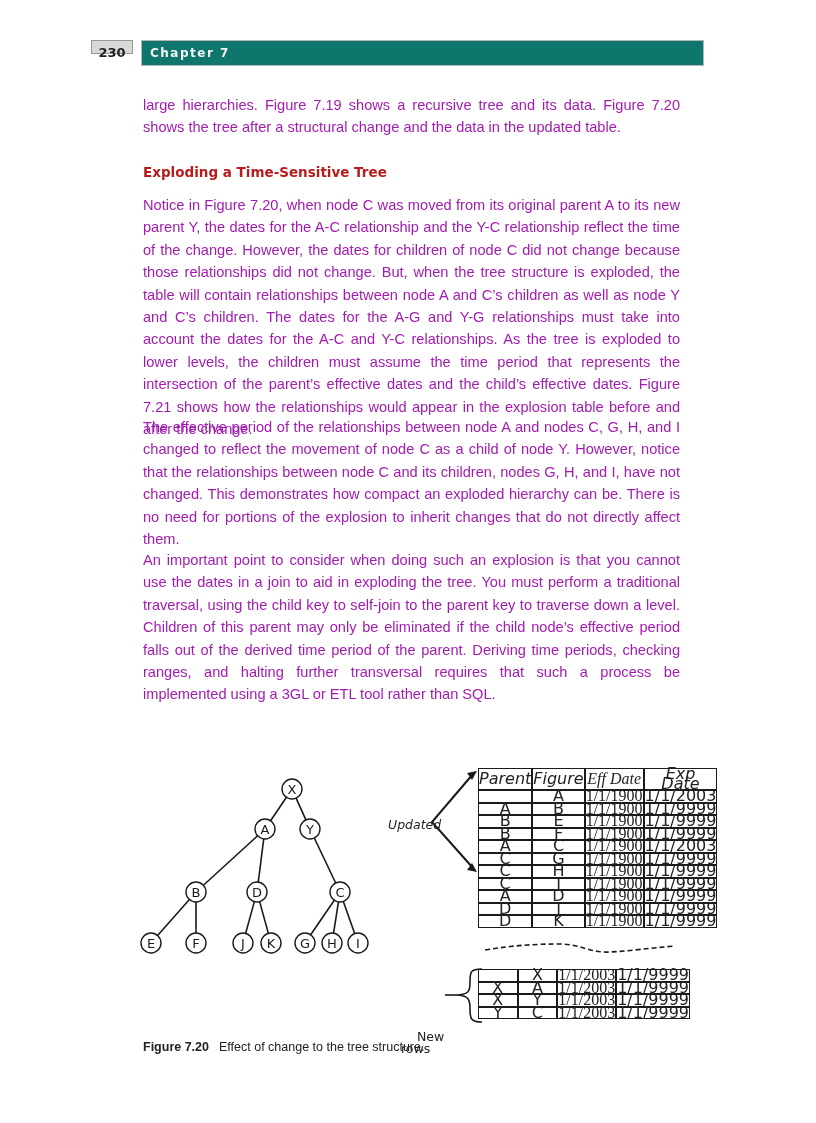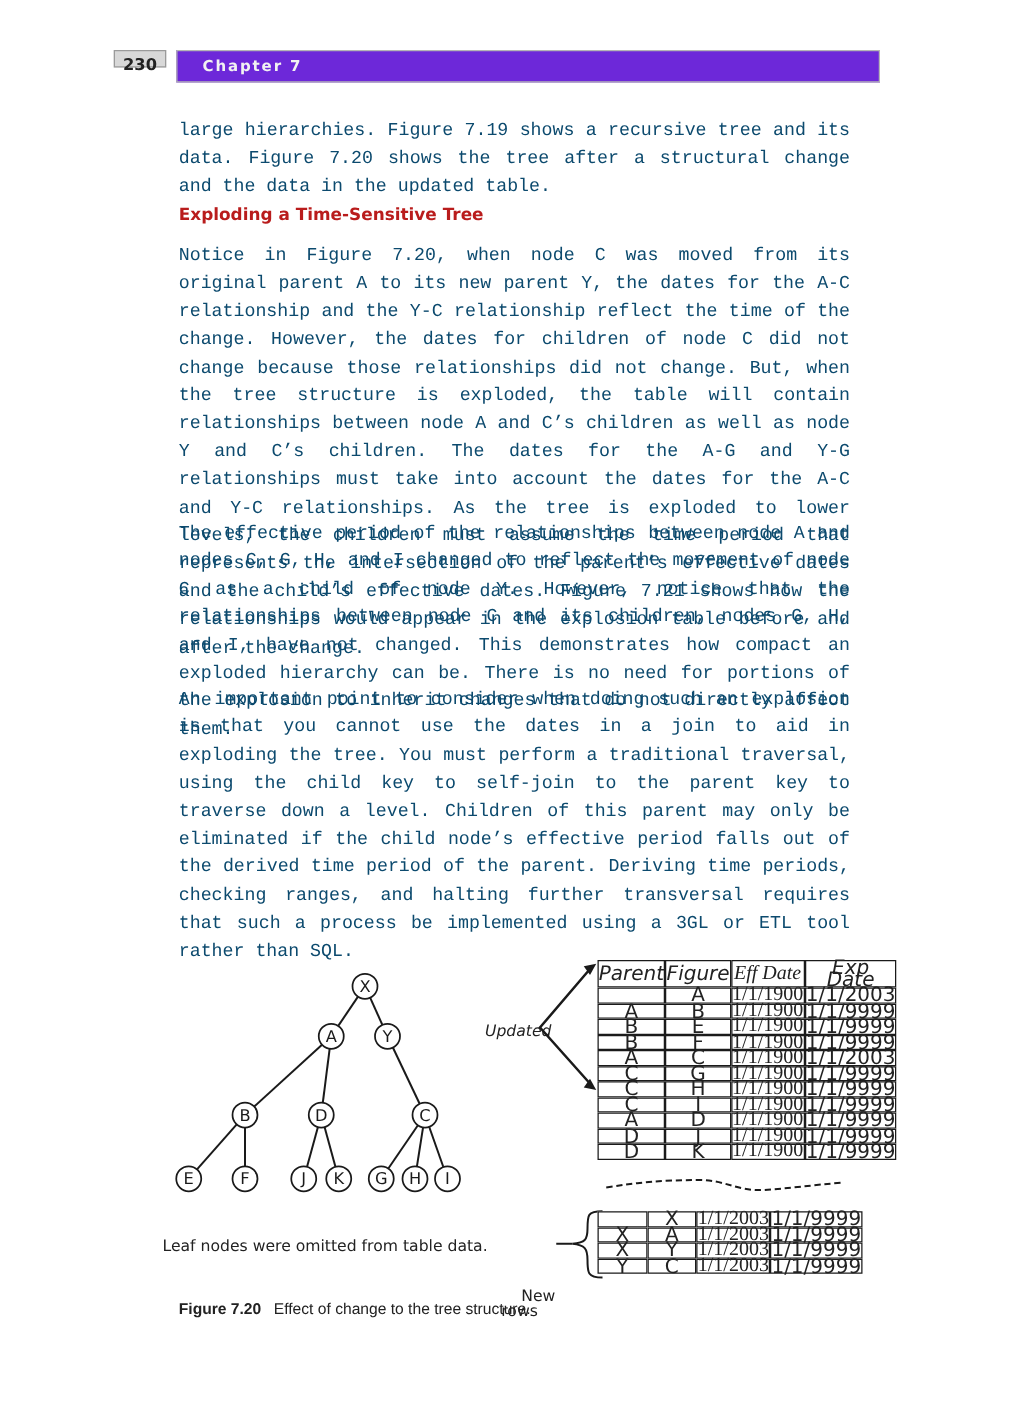--- a/index.html
+++ b/index.html
@@ -6,28 +6,28 @@
   body { width: 816px; height: 1123px; position: relative; overflow: hidden; }
   .page-header { position: absolute; top: 40px; left: 91px; height: 26px; width: 613px; }
   .page-num {
     position: absolute; left: 0; top: 0; width: 42px; height: 14px;
     background: #d8d8d8; border: 1px solid #9a9a9a; box-sizing: border-box;
     font-family: "DejaVu Sans", sans-serif; font-weight: bold; font-size: 13px;
     color: #222; text-align: center; line-height: 24px;
   }
   .chapter-bar {
     position: absolute; left: 50px; top: 0; right: 0; height: 26px;
-    background: #6d28d9; border: 1px solid #b5b5b5; box-sizing: border-box;
+    background: #0f766e; border: 1px solid #b5b5b5; box-sizing: border-box;
     font-family: "DejaVu Sans", sans-serif; font-weight: bold; font-size: 12px;
-    color: #f2f2f2; line-height: 24px; padding-left: 20px; letter-spacing: 1.5px;
+    color: #f2f2f2; line-height: 24px; padding-left: 8px; letter-spacing: 1.5px;
   }
   .body-text {
     position: absolute; left: 143px; width: 537px;
-    font-family: Liberation Mono, monospace; font-size: 14.6px; line-height: 22.4px;
-    color: #0c4a6e; text-align: justify; margin: 0;
+    font-family: Liberation Sans, sans-serif; font-size: 14.6px; line-height: 22.4px;
+    color: #a21caf; text-align: justify; margin: 0;
   }
   .section-heading {
     position: absolute; left: 143px;
     font-family: "DejaVu Sans", sans-serif; font-weight: bold; font-size: 13.5px;
     color: #b91c1c; margin: 0;
   }
   .figure { position: absolute; left: 130px; top: 768px; width: 560px; height: 300px; }
   .fig-svg { position: absolute; left: 0; top: 0; }
   .tbl {
     position: absolute; border-collapse: separate; border-spacing: 0;
@@ -239,20 +239,19 @@
         </tr>
         <tr>
           <td class="c1">Y</td>
           <td class="c2">C</td>
           <td class="c3">1/1/2003</td>
           <td class="c4">1/1/9999</td>
         </tr>
       </tbody>
   </table>
 
-  <div class="fig-label" style="left:0px; top:221px;">Leaf nodes were omitted from table data.</div>
   <div class="fig-label" style="left:287px; top:221px;margin-top:40px;">New</div>
   <div class="fig-label" style="left:271px; top:237px;margin-top:36px;">rows</div>
 </div>
 
 <div class="caption">
   <b>Figure 7.20</b><span>Effect of change to the tree structure.</span>
 </div>
 
 </body></html>

